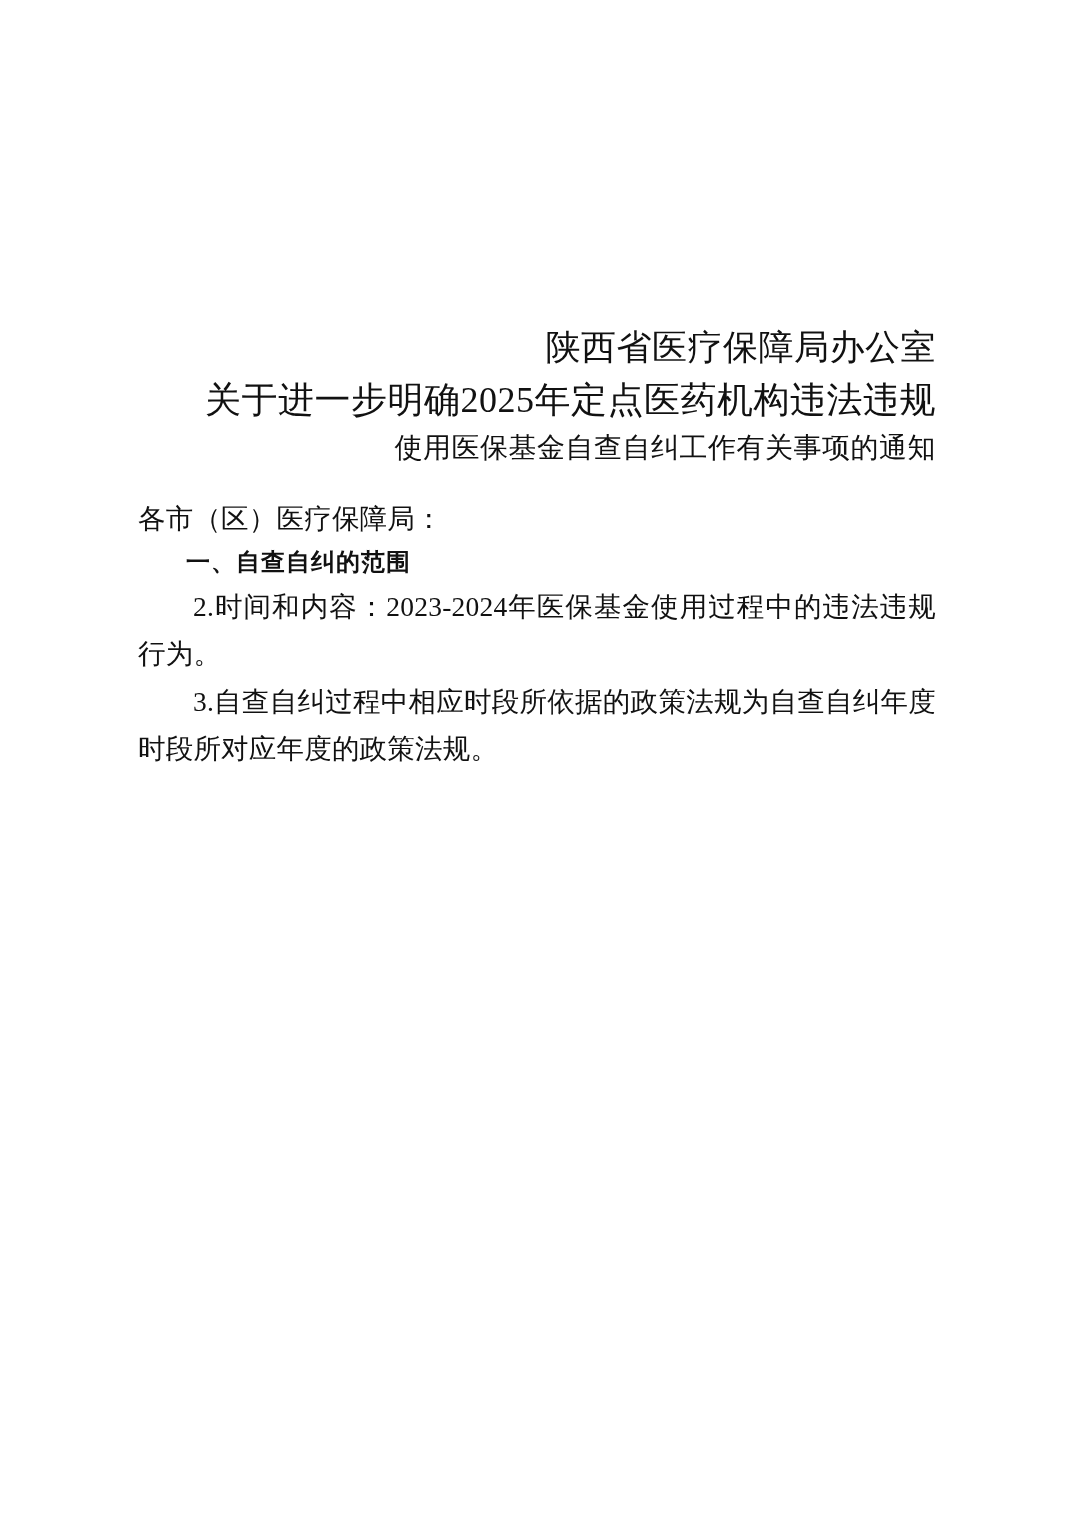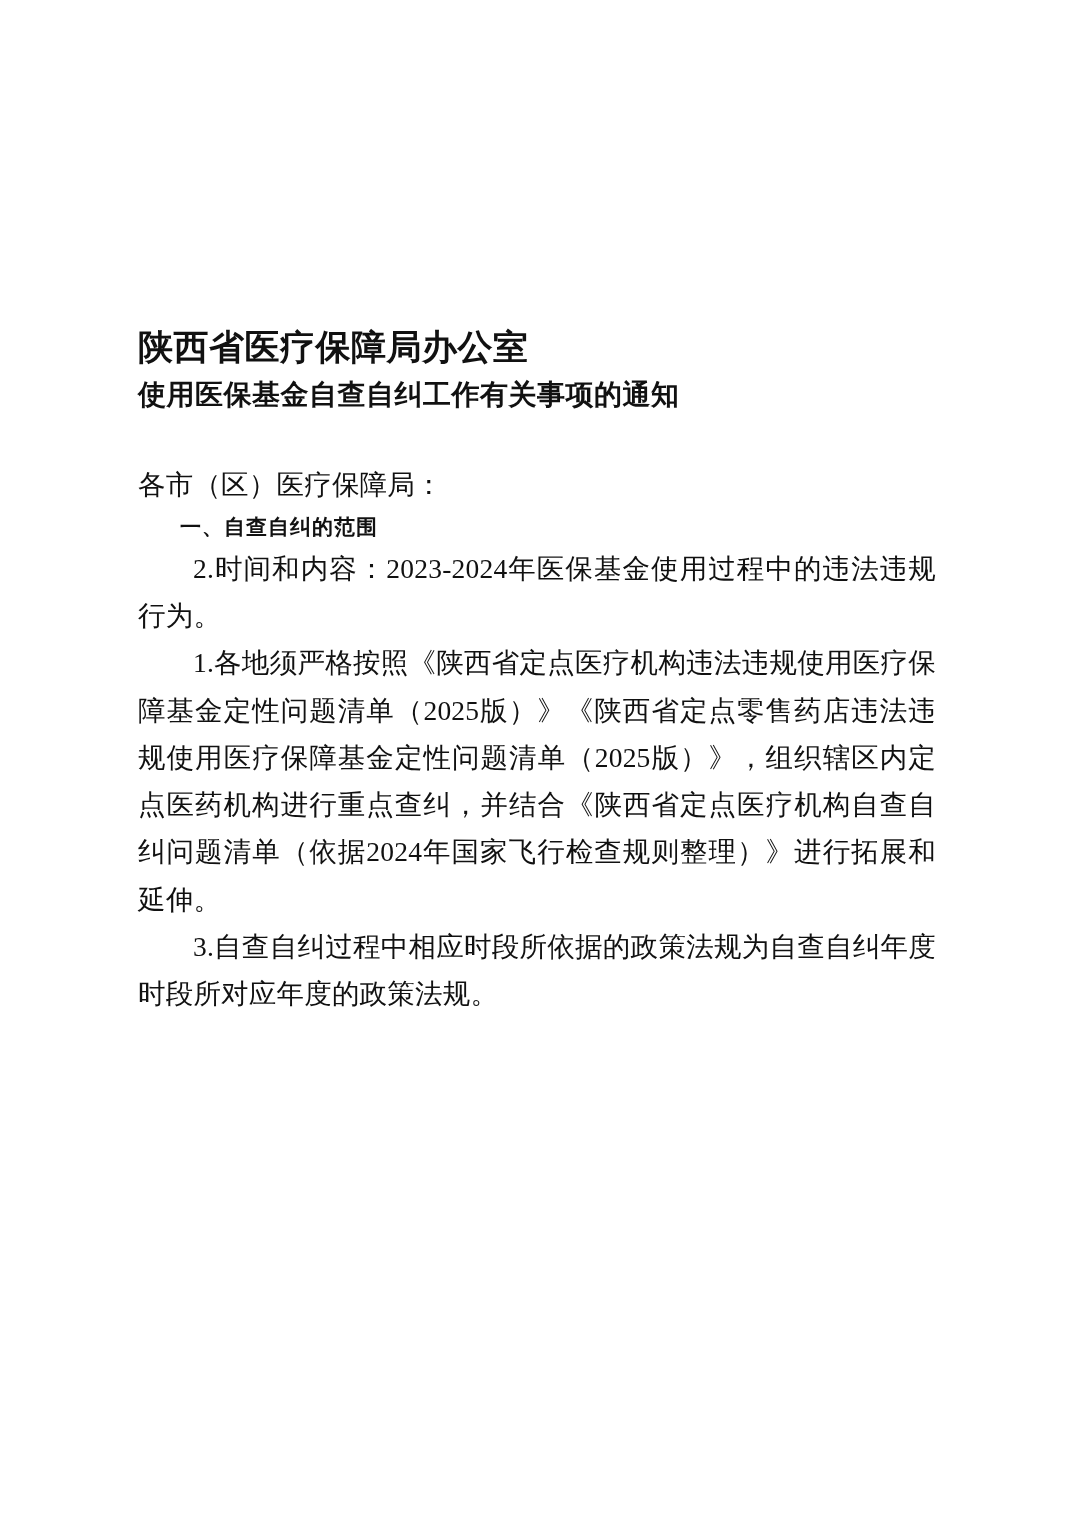--- a/index.html
+++ b/index.html
@@ -16,69 +16,69 @@
   }
   .page {
     position: relative;
     width: 1074px;
     height: 1520px;
     box-sizing: border-box;
     padding: 0 138px;
   }
   .doc-title {
     margin-top: 322px;
-    text-align: left;
-    font-weight: bold;
+    text-align: right;
+    font-weight: normal;
     font-size: 36px;
     line-height: 1.48;
     letter-spacing: 0.5px;
     font-family: "Liberation Serif", "DejaVu Serif", serif;
   }
   .doc-title .line {
     display: block;
     white-space: nowrap;
   }
   .doc-title .line-1 { font-size: 35px; }
   .doc-title .line-2 { font-size: 36px; }
   .doc-title .line-3 { font-size: 28px; }
 
   .body-block {
-    margin-top: 46px;
+    margin-top: 26px;
     font-size: 27.5px;
     line-height: 1.72;
     text-align: justify;
     text-justify: inter-ideograph;
     letter-spacing: 0.2px;
   }
   .p {
     margin: 0;
     text-indent: 0;
   }
   .p.indent {
     text-indent: 2em;
   }
   .p.heading {
     text-indent: 2em;
     font-weight: bold;
     font-family: "DejaVu Sans", "Liberation Sans", sans-serif;
-    font-size: 21px;
+    font-size: 24px;
     letter-spacing: 1px;
   }
 </style>
 </head>
 <body>
 
 <div class="page">
 
   <div class="doc-title">
     <span class="line line-1">陕西省医疗保障局办公室</span>
+    <span class="line line-2">关于进一步明确2025年定点医药机构违法违规</span>
     <span class="line line-3">使用医保基金自查自纠工作有关事项的通知</span>
   </div>
 
   <div class="body-block">
     <p class="p">各市（区）医疗保障局：</p>
     <p class="p heading">一、自查自纠的范围</p>
     <p class="p indent">2.时间和内容：2023-2024年医保基金使用过程中的违法违规行为。</p>
-    <p class="p indent">1.各地须严格按照《陕西省定点医疗机构违法违规使用医疗保障基金定性问题清单（2025版）》《陕西省定点零售药店违法违规使用医疗保障基金定性问题清单（2025版）》，组织辖区内定点医药机构进行重点查纠，并结合《陕西省定点医疗机构自查自纠问题清单（依据2024年国家飞行检查规则整理）》进行拓展和延伸。</p>
     <p class="p indent">3.自查自纠过程中相应时段所依据的政策法规为自查自纠年度时段所对应年度的政策法规。</p>
   </div>
 
 </div>
 
 </body></html>

